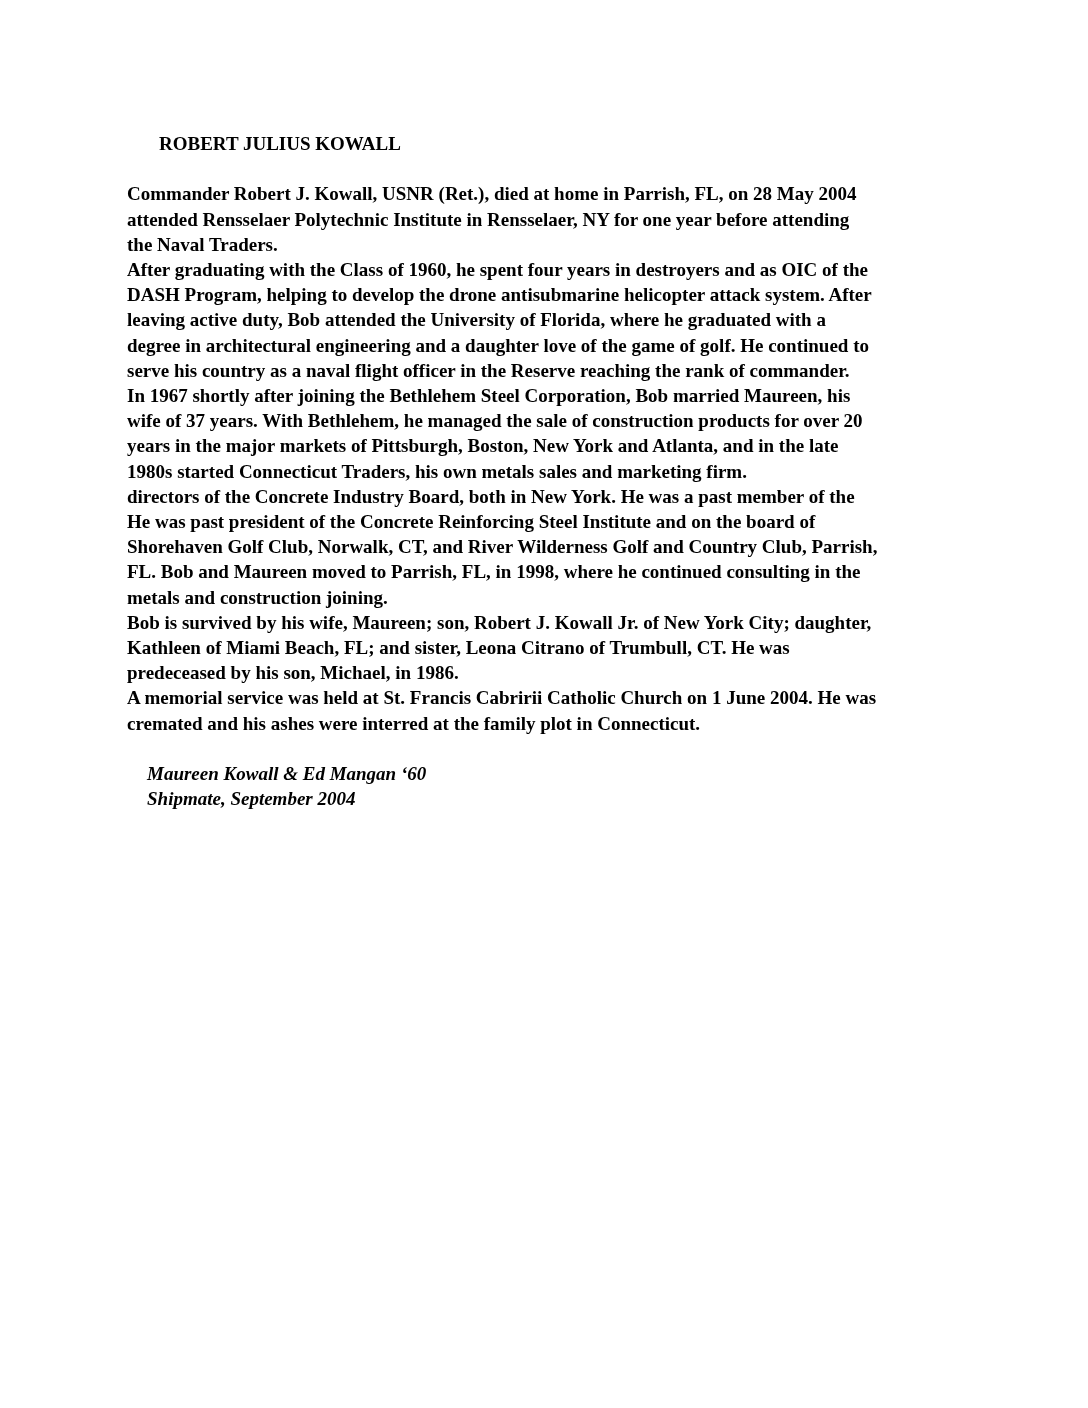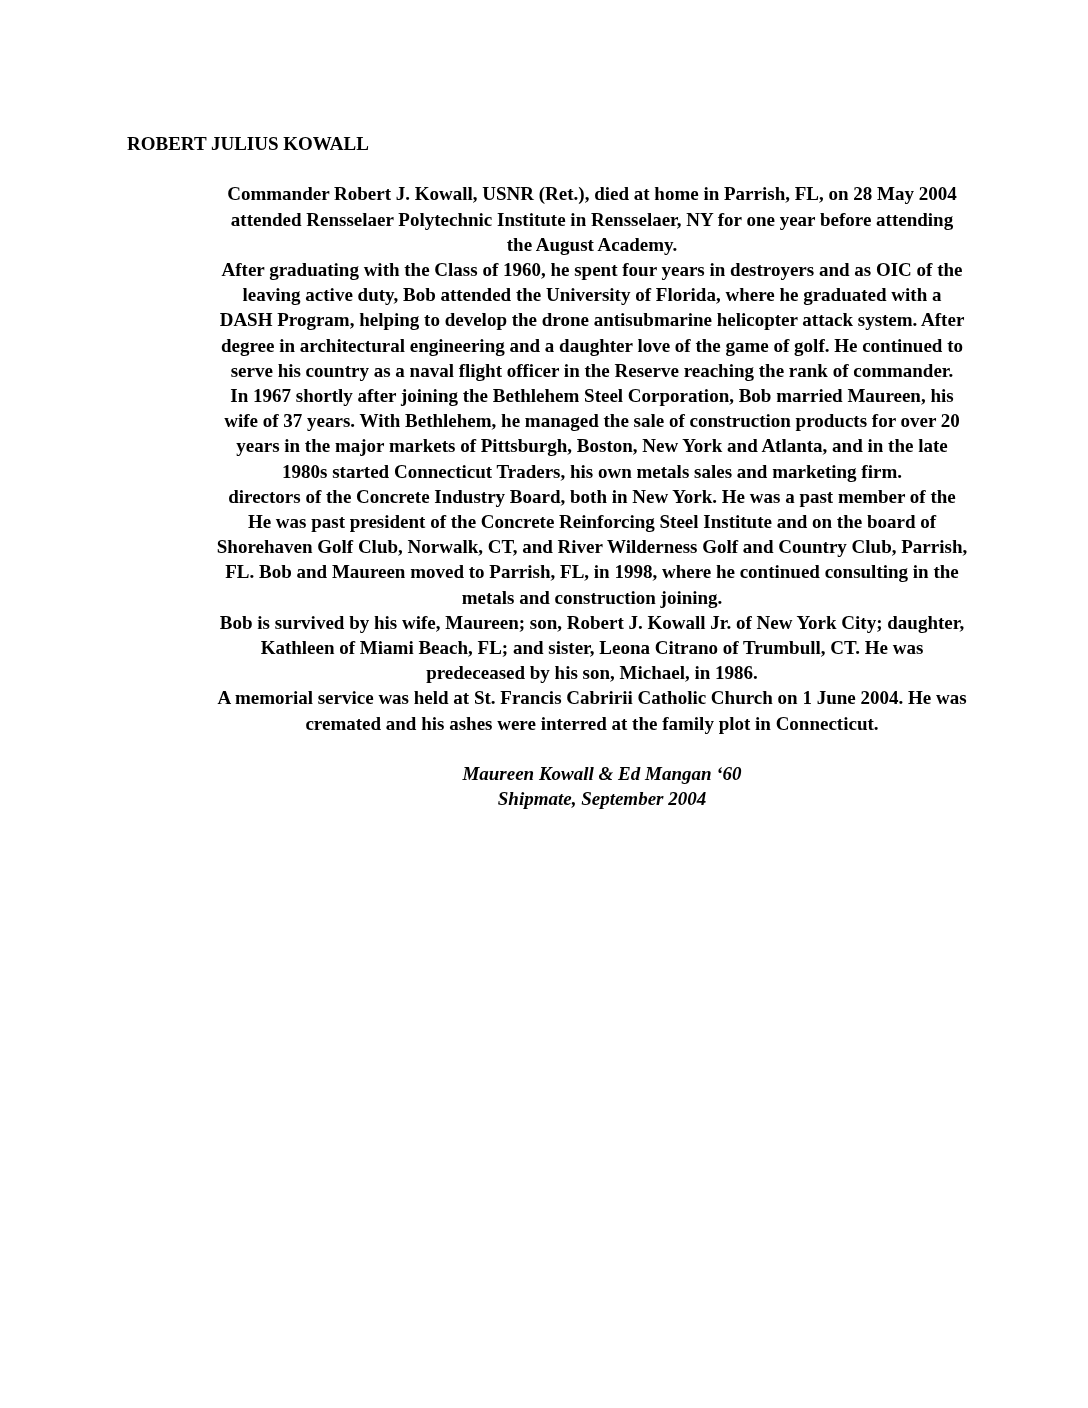--- a/index.html
+++ b/index.html
@@ -22,47 +22,47 @@
     font-family: "Liberation Serif", "DejaVu Serif", serif;
     font-size: 19px;
     line-height: 25.2px;
     font-weight: bold;
     color: #000000;
     -webkit-font-smoothing: antialiased;
   }
   .doc-title {
     font-weight: bold;
     white-space: nowrap;
+    margin-left: 32px;
   }
   .line {
     white-space: nowrap;
-    text-align: center;
   }
   .spacer {
     height: 25.2px;
   }
   .signature .line {
     font-style: italic;
     margin-left: 20px;
   }
 </style>
 </head>
 <body>
 
 <div id="page">
   <div id="content">
     <div class="doc-title">ROBERT JULIUS KOWALL</div>
     <div class="spacer"></div>
     <div id="body-lines">
         <div class="line">Commander Robert J. Kowall, USNR (Ret.), died at home in Parrish, FL, on 28 May 2004</div>
         <div class="line">attended Rensselaer Polytechnic Institute in Rensselaer, NY for one year before attending</div>
-        <div class="line">the August Academy.</div>
+        <div class="line">the Naval Traders.</div>
         <div class="line">After graduating with the Class of 1960, he spent four years in destroyers and as OIC of the</div>
+        <div class="line">DASH Program, helping to develop the drone antisubmarine helicopter attack system. After</div>
         <div class="line">leaving active duty, Bob attended the University of Florida, where he graduated with a</div>
-        <div class="line">DASH Program, helping to develop the drone antisubmarine helicopter attack system. After</div>
         <div class="line">degree in architectural engineering and a daughter love of the game of golf. He continued to</div>
         <div class="line">serve his country as a naval flight officer in the Reserve reaching the rank of commander.</div>
         <div class="line">In 1967 shortly after joining the Bethlehem Steel Corporation, Bob married Maureen, his</div>
         <div class="line">wife of 37 years. With Bethlehem, he managed the sale of construction products for over 20</div>
         <div class="line">years in the major markets of Pittsburgh, Boston, New York and Atlanta, and in the late</div>
         <div class="line">1980s started Connecticut Traders, his own metals sales and marketing firm.</div>
         <div class="line">directors of the Concrete Industry Board, both in New York. He was a past member of the</div>
         <div class="line">He was past president of the Concrete Reinforcing Steel Institute and on the board of</div>
         <div class="line">Shorehaven Golf Club, Norwalk, CT, and River Wilderness Golf and Country Club, Parrish,</div>
         <div class="line">FL. Bob and Maureen moved to Parrish, FL, in 1998, where he continued consulting in the</div>

